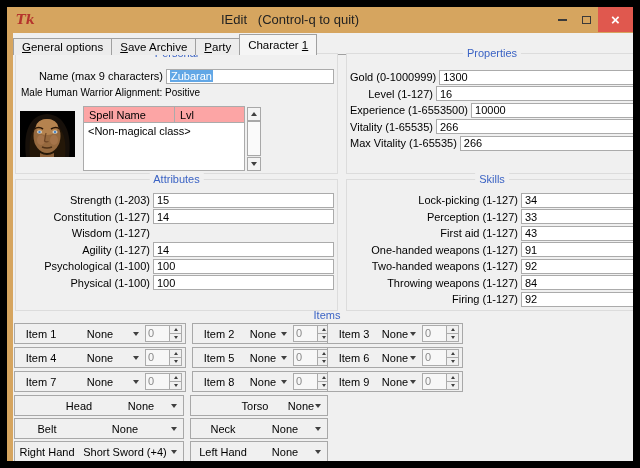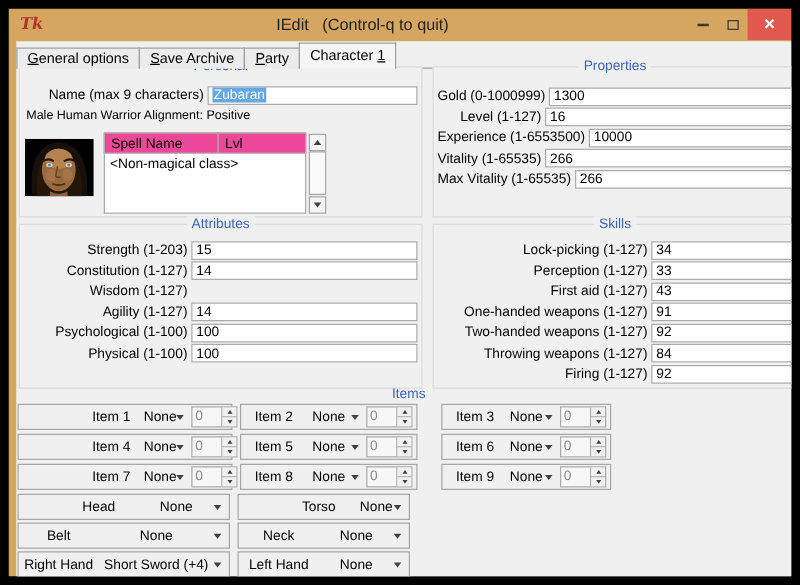--- a/index.html
+++ b/index.html
@@ -39,40 +39,40 @@
   .props { padding-top:15px; }  .props .flabel { flex:0 0 86px; }
   .attrs { padding-top:12px; }  .attrs .flabel { flex:0 0 134px; }
   .skls  { padding-top:12px; }  .skls  .flabel { flex:0 0 171px; }
   .sel-text { background:#62a7e6; color:#fff; padding:0 1px; }
   
   .namerow { position:absolute; left:2px; right:3px; top:13px; height:18px; display:flex; align-items:center; }
   .namerow .flabel { flex:0 0 148px; }
   .desc { position:absolute; left:5px; top:33px; font-size:10px;text-align:right; }
   .portrait { position:absolute; left:4px; top:57px; width:55px; height:46px; }
   .spellhead { position:absolute; left:67px; top:52px; display:flex; }
-  .hcell { height:17px; background:#ec4899; border:1px solid #ababab; display:flex; align-items:center;
+  .hcell { height:17px; background:#fca5a5; border:1px solid #ababab; display:flex; align-items:center;
            padding:0 5px; font-size:11px; margin-right:-1px; }
   .spellbody { position:absolute; left:67px; top:69px; width:162px; height:48px; background:#fff;
                border:1px solid #ababab; border-top:none; font-size:11px; padding:2px 4px; }
   .sb { position:absolute; left:231px; top:53px; width:14px; height:64px; background:#eaeaea; }
   .sb-btn { position:absolute; left:0; width:14px; height:14px; background:#f4f4f4;
             border:1px solid #a8a8a8; display:flex; align-items:center; justify-content:center; }
   .sb-thumb { position:absolute; left:0; top:14px; width:14px; height:35px; background:#fafafa;
               border:1px solid #a8a8a8; }
   .tri-up { width:0; height:0; border-left:3px solid transparent; border-right:3px solid transparent;
             border-bottom:4px solid #404040; }
   .tri-down { width:0; height:0; border-left:3px solid transparent; border-right:3px solid transparent;
               border-top:4px solid #404040; }
   .tri-up.sm { border-left-width:2px; border-right-width:2px; border-bottom-width:3px; }
   .tri-down.sm { border-left-width:2px; border-right-width:2px; border-top-width:3px; }
   
   .items-title { position:absolute; left:0; top:276px; width:100%; text-align:center; color:#3b63c4; font-size:11px; }
   .ibox { position:absolute; height:21px; border:1px solid #a8a8a8; background:#f0f0f0;
           display:flex; align-items:center; font-size:11px; }
-  .ic1 { left:1px; width:172px;padding-left:48px; }  .ic2 { left:179px; width:142px; }  .ic3 { left:340px; width:136px; }
+  .ic1 { left:1px; width:172px; }  .ic2 { left:179px; width:142px; }  .ic3 { left:314px; width:136px; }
   .ir1 { top:290px; } .ir2 { top:314px; } .ir3 { top:338px; }
   .ilabel { flex:0 0 52px; text-align:center; }
   .combo { flex:1; display:flex; align-items:center; height:100%; }
   .combo .cval { flex:1; text-align:center; }
   .combo .carr { margin-right:6px; }
   .spin { flex:0 0 37px; height:17px; margin-right:3px; display:flex; background:#f7f7f7;
           border:1px solid #ababab; }
   .spinval { flex:1; color:#8a8a8a; font-size:11px; padding:1px 0 0 2px; }
   .spinbtns { flex:0 0 12px; display:flex; flex-direction:column; border-left:1px solid #ababab; }
   .spinbtn { flex:1; background:#f0f0f0; display:flex; align-items:center; justify-content:center; }

